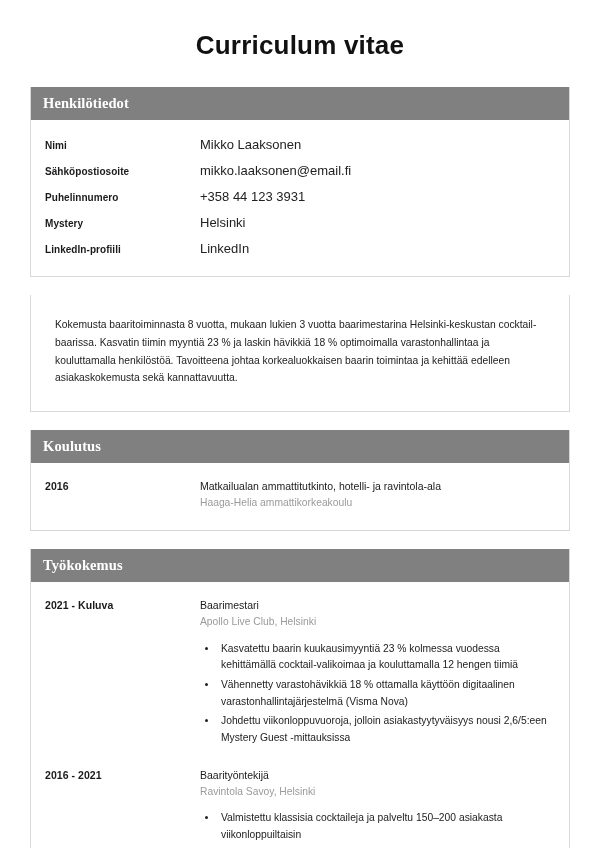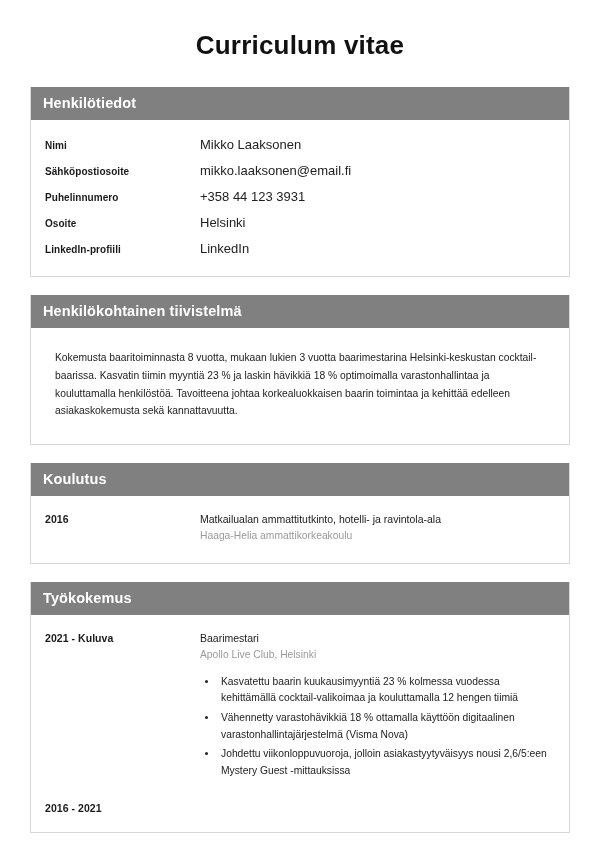--- a/index.html
+++ b/index.html
@@ -43,20 +43,21 @@
     background: #ffffff;
   }
   .section-header {
     background: #808080;
     color: #ffffff;
     font-size: 14.5px;
     font-weight: bold;
     padding: 7px 12px 8px 12px;
     letter-spacing: 0.1px;
     line-height: 1.25;
+    font-family: Liberation Serif, serif;
   }
   .section-body {
     padding: 12px 14px 14px 14px;
   }
 
   
   .info-row {
     display: flex;
     align-items: baseline;
     padding: 5px 0 6px 0;
@@ -153,34 +154,33 @@
         <div class="info-label">Sähköpostiosoite</div>
         <div class="info-value">mikko.laaksonen@email.fi</div>
       </div>
 
       <div class="info-row">
         <div class="info-label">Puhelinnumero</div>
         <div class="info-value">+358 44 123 3931</div>
       </div>
 
       <div class="info-row">
-        <div class="info-label">Osoite</div>
+        <div class="info-label">Mystery</div>
         <div class="info-value">Helsinki</div>
       </div>
 
       <div class="info-row">
         <div class="info-label">LinkedIn-profiili</div>
         <div class="info-value">LinkedIn</div>
       </div>
 
     </div>
   </div>
 
   <div class="section">
-    <div class="section-header">Henkilökohtainen tiivistelmä</div>
     <div class="section-body">
       <p class="summary-text">Kokemusta baaritoiminnasta 8 vuotta, mukaan lukien 3 vuotta baarimestarina Helsinki-keskustan cocktail-baarissa. Kasvatin tiimin myyntiä 23 % ja laskin hävikkiä 18 % optimoimalla varastonhallintaa ja kouluttamalla henkilöstöä. Tavoitteena johtaa korkealuokkaisen baarin toimintaa ja kehittää edelleen asiakaskokemusta sekä kannattavuutta.</p>
     </div>
   </div>
 
   <div class="section">
     <div class="section-header">Koulutus</div>
     <div class="section-body">
 
       <div class="entry">
@@ -206,18 +206,26 @@
           <ul class="entry-bullets">
             <li>Kasvatettu baarin kuukausimyyntiä 23 % kolmessa vuodessa kehittämällä cocktail-valikoimaa ja kouluttamalla 12 hengen tiimiä</li>
             <li>Vähennetty varastohävikkiä 18 % ottamalla käyttöön digitaalinen varastonhallintajärjestelmä (Visma Nova)</li>
             <li>Johdettu viikonloppuvuoroja, jolloin asiakastyytyväisyys nousi 2,6/5:een Mystery Guest -mittauksissa</li>
           </ul>
         </div>
       </div>
 
       <div class="entry">
         <div class="entry-date">2016 - 2021</div>
+        <div class="entry-main">
+          <div class="entry-title">Baarityöntekijä</div>
+          <div class="entry-sub">Ravintola Savoy, Helsinki</div>
+          <ul class="entry-bullets">
+            <li>Valmistettu klassisia cocktaileja ja palveltu 150–200 asiakasta viikonloppuiltaisin</li>
+
+          </ul>
+        </div>
       </div>
 
     </div>
   </div>
 
 </div>
 
 </body></html>

